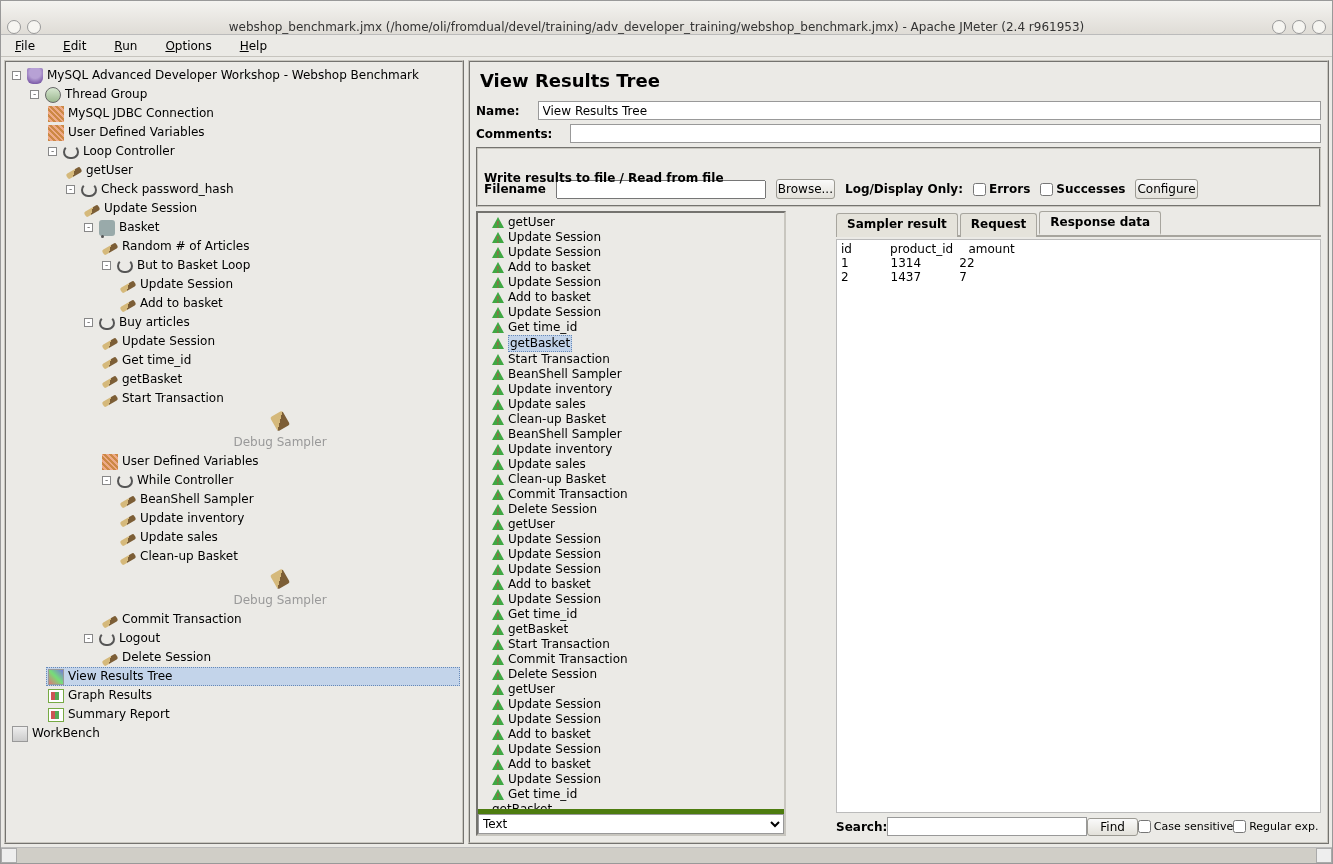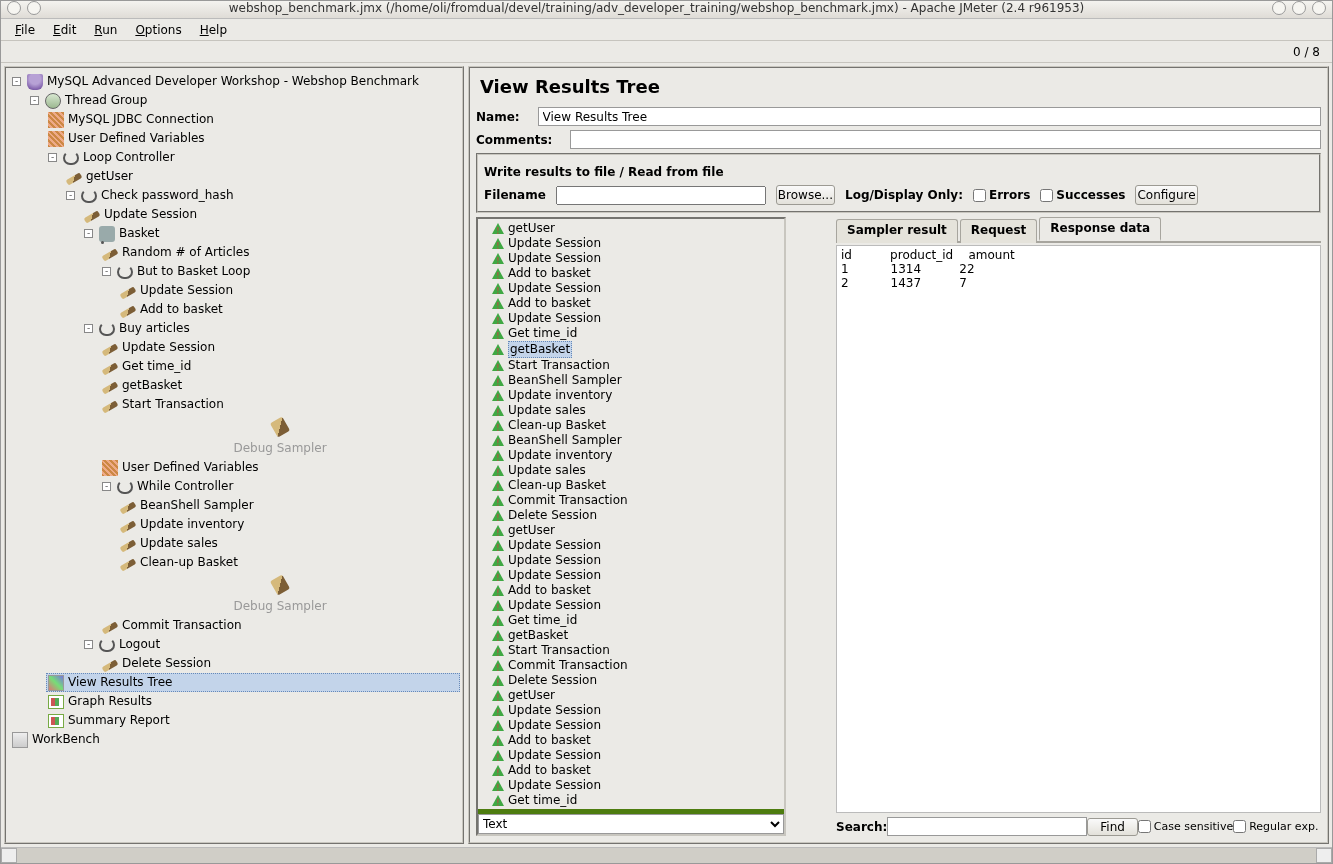--- a/index.html
+++ b/index.html
@@ -10,34 +10,34 @@
   background: #e8e7e4;
   color: #000;
 }
 .window {
   width: 1333px; height: 864px;
   display: flex; flex-direction: column;
   border: 1px solid #999;
   background: #ebeae6;
 }
 .titlebar {
-  height: 18px;
+  height: 34px;
   background: linear-gradient(#f4f3f0, #dfdcd6);
   border-bottom: 1px solid #bbb;
-  display: flex; align-items: flex-start;
+  display: flex; align-items: flex-end;
   font-size: 12px;
 }
 .titlebar .tb-left { display:flex; gap:6px; padding-left:6px; }
 .titlebar .tb-title { flex:1; text-align:center; color:#333; }
 .titlebar .tb-right { display:flex; gap:6px; padding-right:6px; }
 .tb-btn { width:14px; height:14px; border:1px solid #999; border-radius:7px; background:#f6f5f1; }
 .menubar {
   height: 22px;
   display: flex; align-items:center;
-  gap: 2px; padding: 8px 6px;
+  gap: 12px; padding: 8px 6px;
   background: #ebeae6;
   border-bottom: 1px solid #c6c4be;
 }
 .menubar .menu-item { padding: 2px 8px; cursor:default; }
 .menubar .menu-item u { text-decoration: underline; }
 .toolbar-strip {
   height: 22px;
   display:flex; justify-content:flex-end; align-items:center;
   padding: 0 12px;
   font-size:12px;
@@ -96,21 +96,21 @@
 
 
 .right-inner { display:flex; flex-direction:column; flex:1; min-height:0; padding:6px; gap:4px; }
 .rp-title { font-size:18px; font-weight:bold; padding:2px 4px 6px 4px; }
 .form-row { display:flex; align-items:center; gap:18px; }
 .form-row label { font-weight:bold; }
 .form-row input[type=text] { flex:1; border:1px solid #999; background:#fff; height:19px; padding:0 4px; font:inherit; }
 .fieldset {
   border:2px groove #c8c6bf; padding:6px; display:flex; align-items:center; gap:10px;
 }
-.fieldset .legend { font-weight:bold; position:relative; top:4px; }
+.fieldset .legend { font-weight:bold; position:relative; top:16px; }
 .btn {
   background:linear-gradient(#fafafa,#e3e1da);
   border:1px solid #9c9a93; border-radius:3px;
   padding:2px 1px; font:inherit; cursor:default; font-weight:normal;
 }
 .cb { display:flex; align-items:center; gap:3px; font-weight:bold; }
 .cb input { width:13px; height:13px; }
 
 .results-area {
   flex:1; display:flex; gap:6px; min-height:0;
@@ -158,23 +158,20 @@
   </div>
 
   <div class="menubar" id="menubar">
       <div class="menu-item"><u>F</u>ile</div>
       <div class="menu-item"><u>E</u>dit</div>
       <div class="menu-item"><u>R</u>un</div>
       <div class="menu-item"><u>O</u>ptions</div>
       <div class="menu-item"><u>H</u>elp</div>
     </div>
 
-  <div class="toolbar-strip">
-    <span>0 / 8</span>
-  </div>
 
   <div class="workspace">
     <div class="panel left-panel">
       <div class="tree-area tree" id="plan-tree">
           <ul>
             <li>
               <div class="tree-row">
                 <span class="toggle">-</span>
                 <span class="tree-icon icon-flask"></span>
                 <span>MySQL Advanced Developer Workshop - Webshop Benchmark</span>

